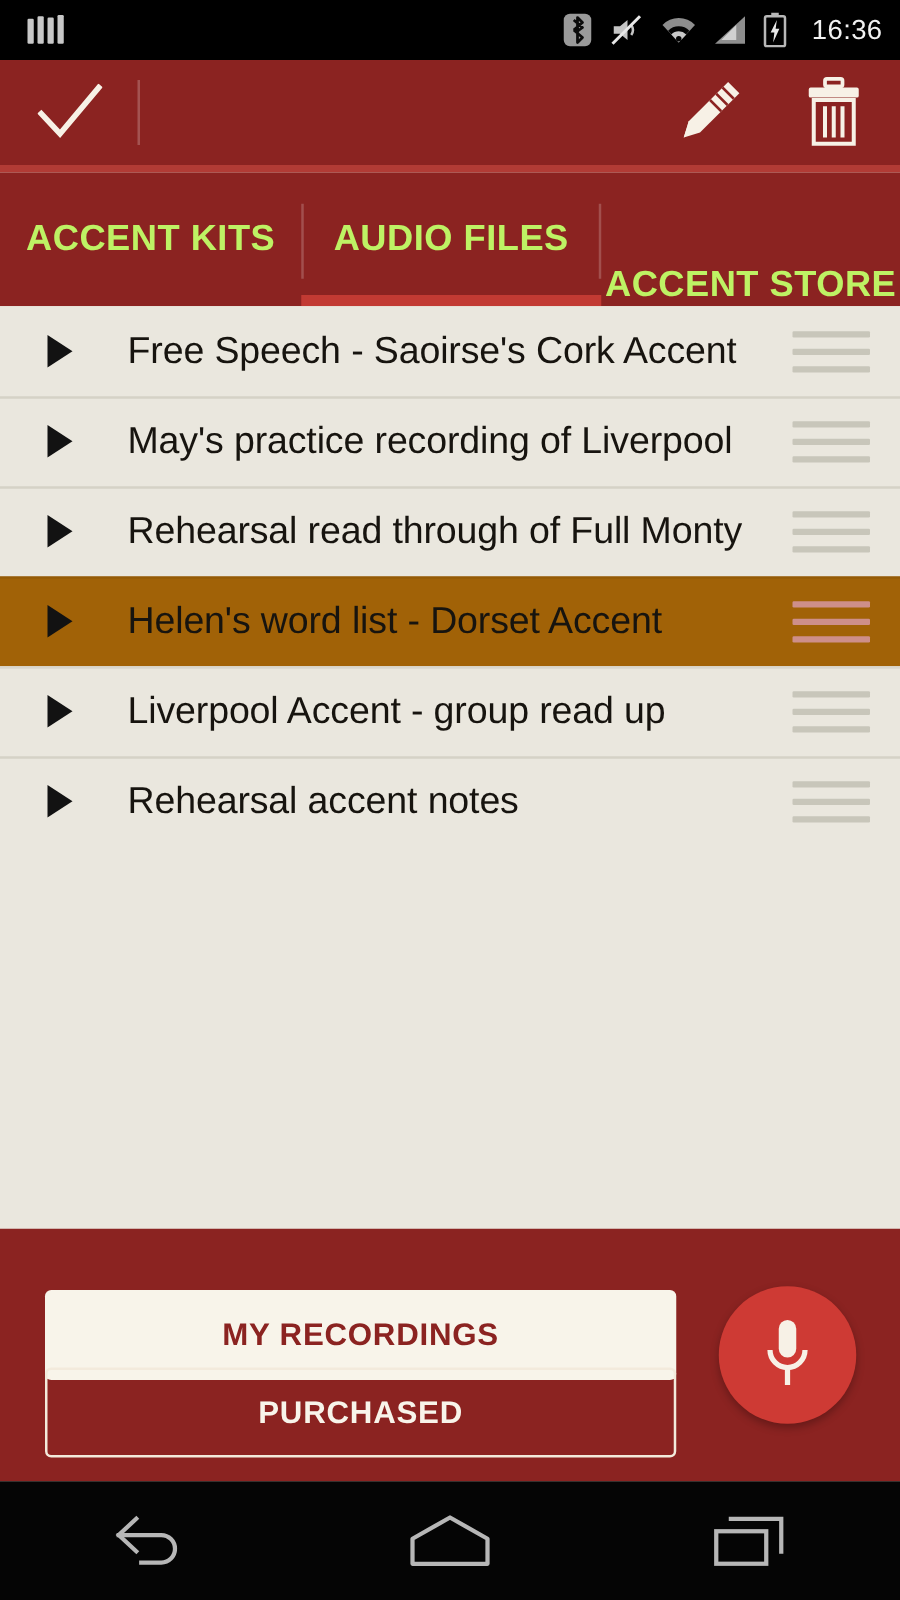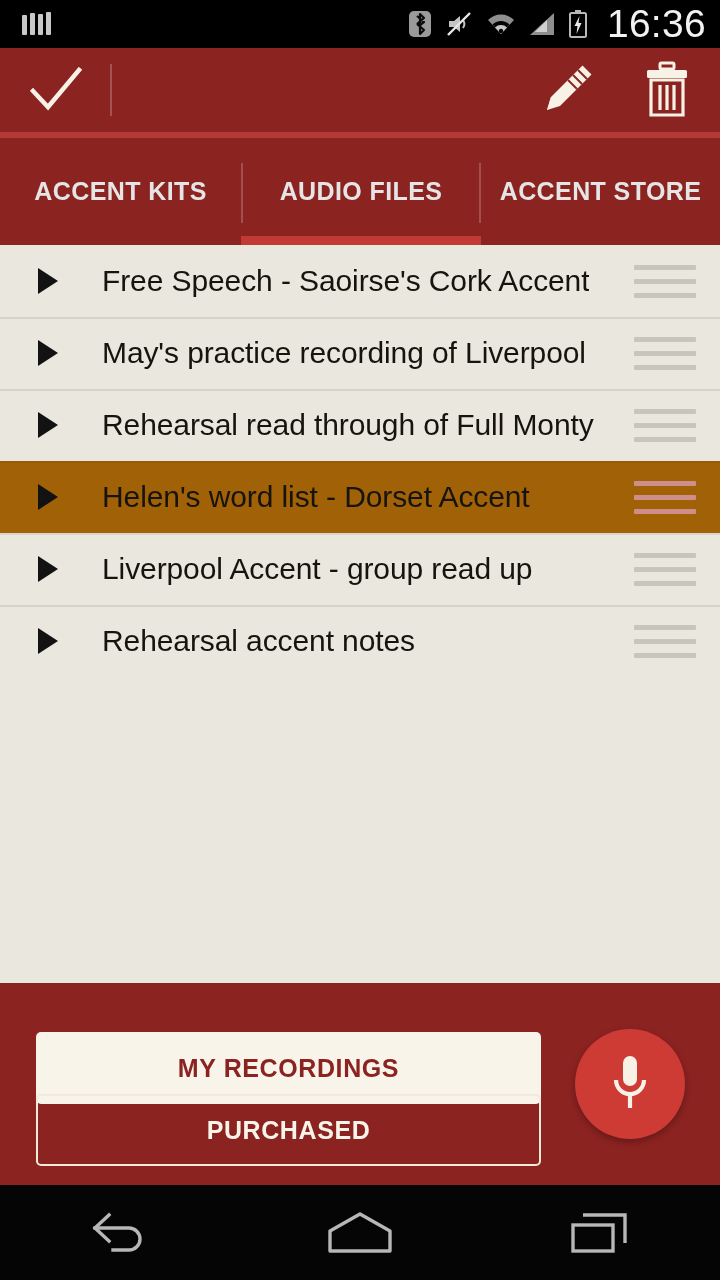--- a/index.html
+++ b/index.html
@@ -47,21 +47,21 @@
     background: #c8c8c8;
     border-radius: 1px;
   }
   .eq-icon i:nth-child(1) { height: 20px; }
   .eq-icon i:nth-child(2) { height: 22px; }
   .eq-icon i:nth-child(3) { height: 21px; }
   .eq-icon i:nth-child(4) { height: 23px; }
   .sbicon { display: block; }
   .status-clock {
     color: #f2f2f2;
-    font-size: 39px;
+    font-size: 22px;
     letter-spacing: 0.3px;
     margin-left: 6px;
     font-family: "Liberation Sans", sans-serif;
   }
 
   
   .action-bar {
     position: absolute;
     left: 0; top: 48px;
     width: 720px; height: 84px;
@@ -100,24 +100,24 @@
   }
   .tab {
     position: relative;
     display: flex;
     align-items: center;
     justify-content: center;
     box-sizing: border-box;
   }
   .tab.t0 { width: 241px; }
   .tab.t1 { width: 240px; }
-  .tab.t2 { width: 239px; }
+  .tab.t2 { width: 239px; align-items: flex-end; }
   .tab-label {
-    color: #e5e5e5;
-    font-size: 25px;
+    color: #bef264;
+    font-size: 29px;
     font-weight: bold;
     letter-spacing: 0.4px;
     white-space: nowrap;
   }
   .tab-sep {
     position: absolute;
     top: 25px;
     width: 2px;
     height: 60px;
     background: rgba(255,255,255,0.20);

